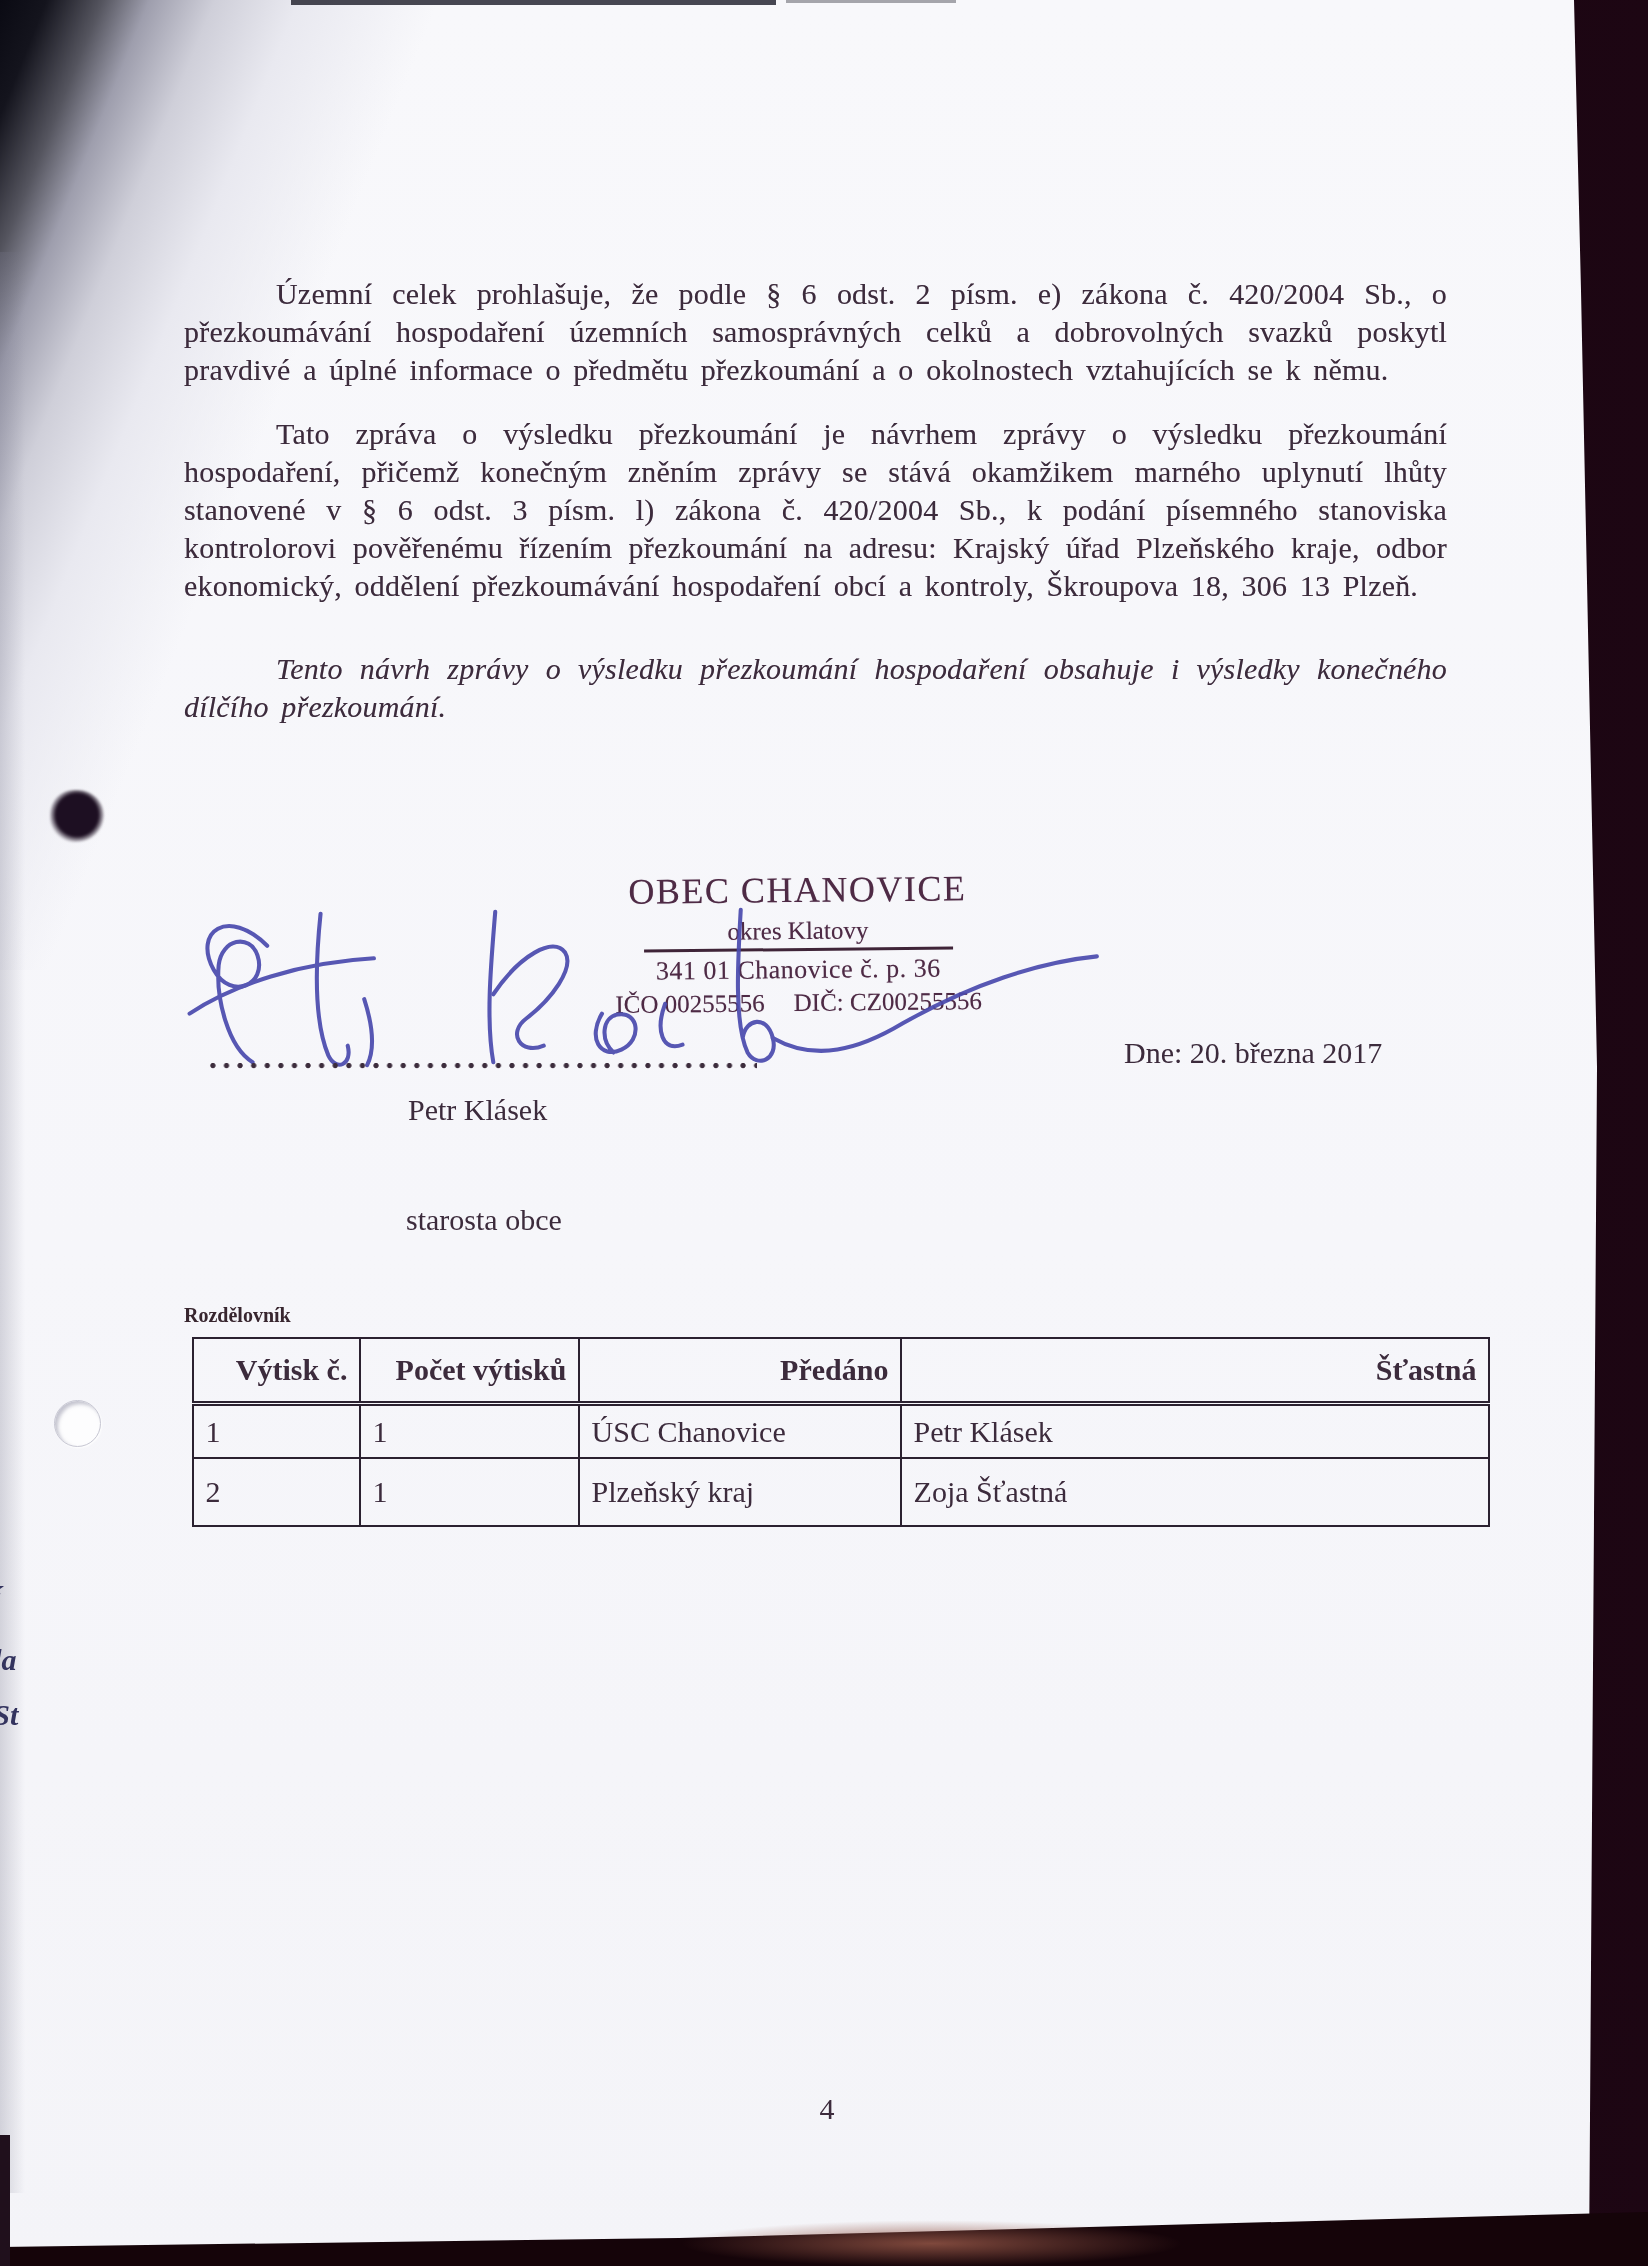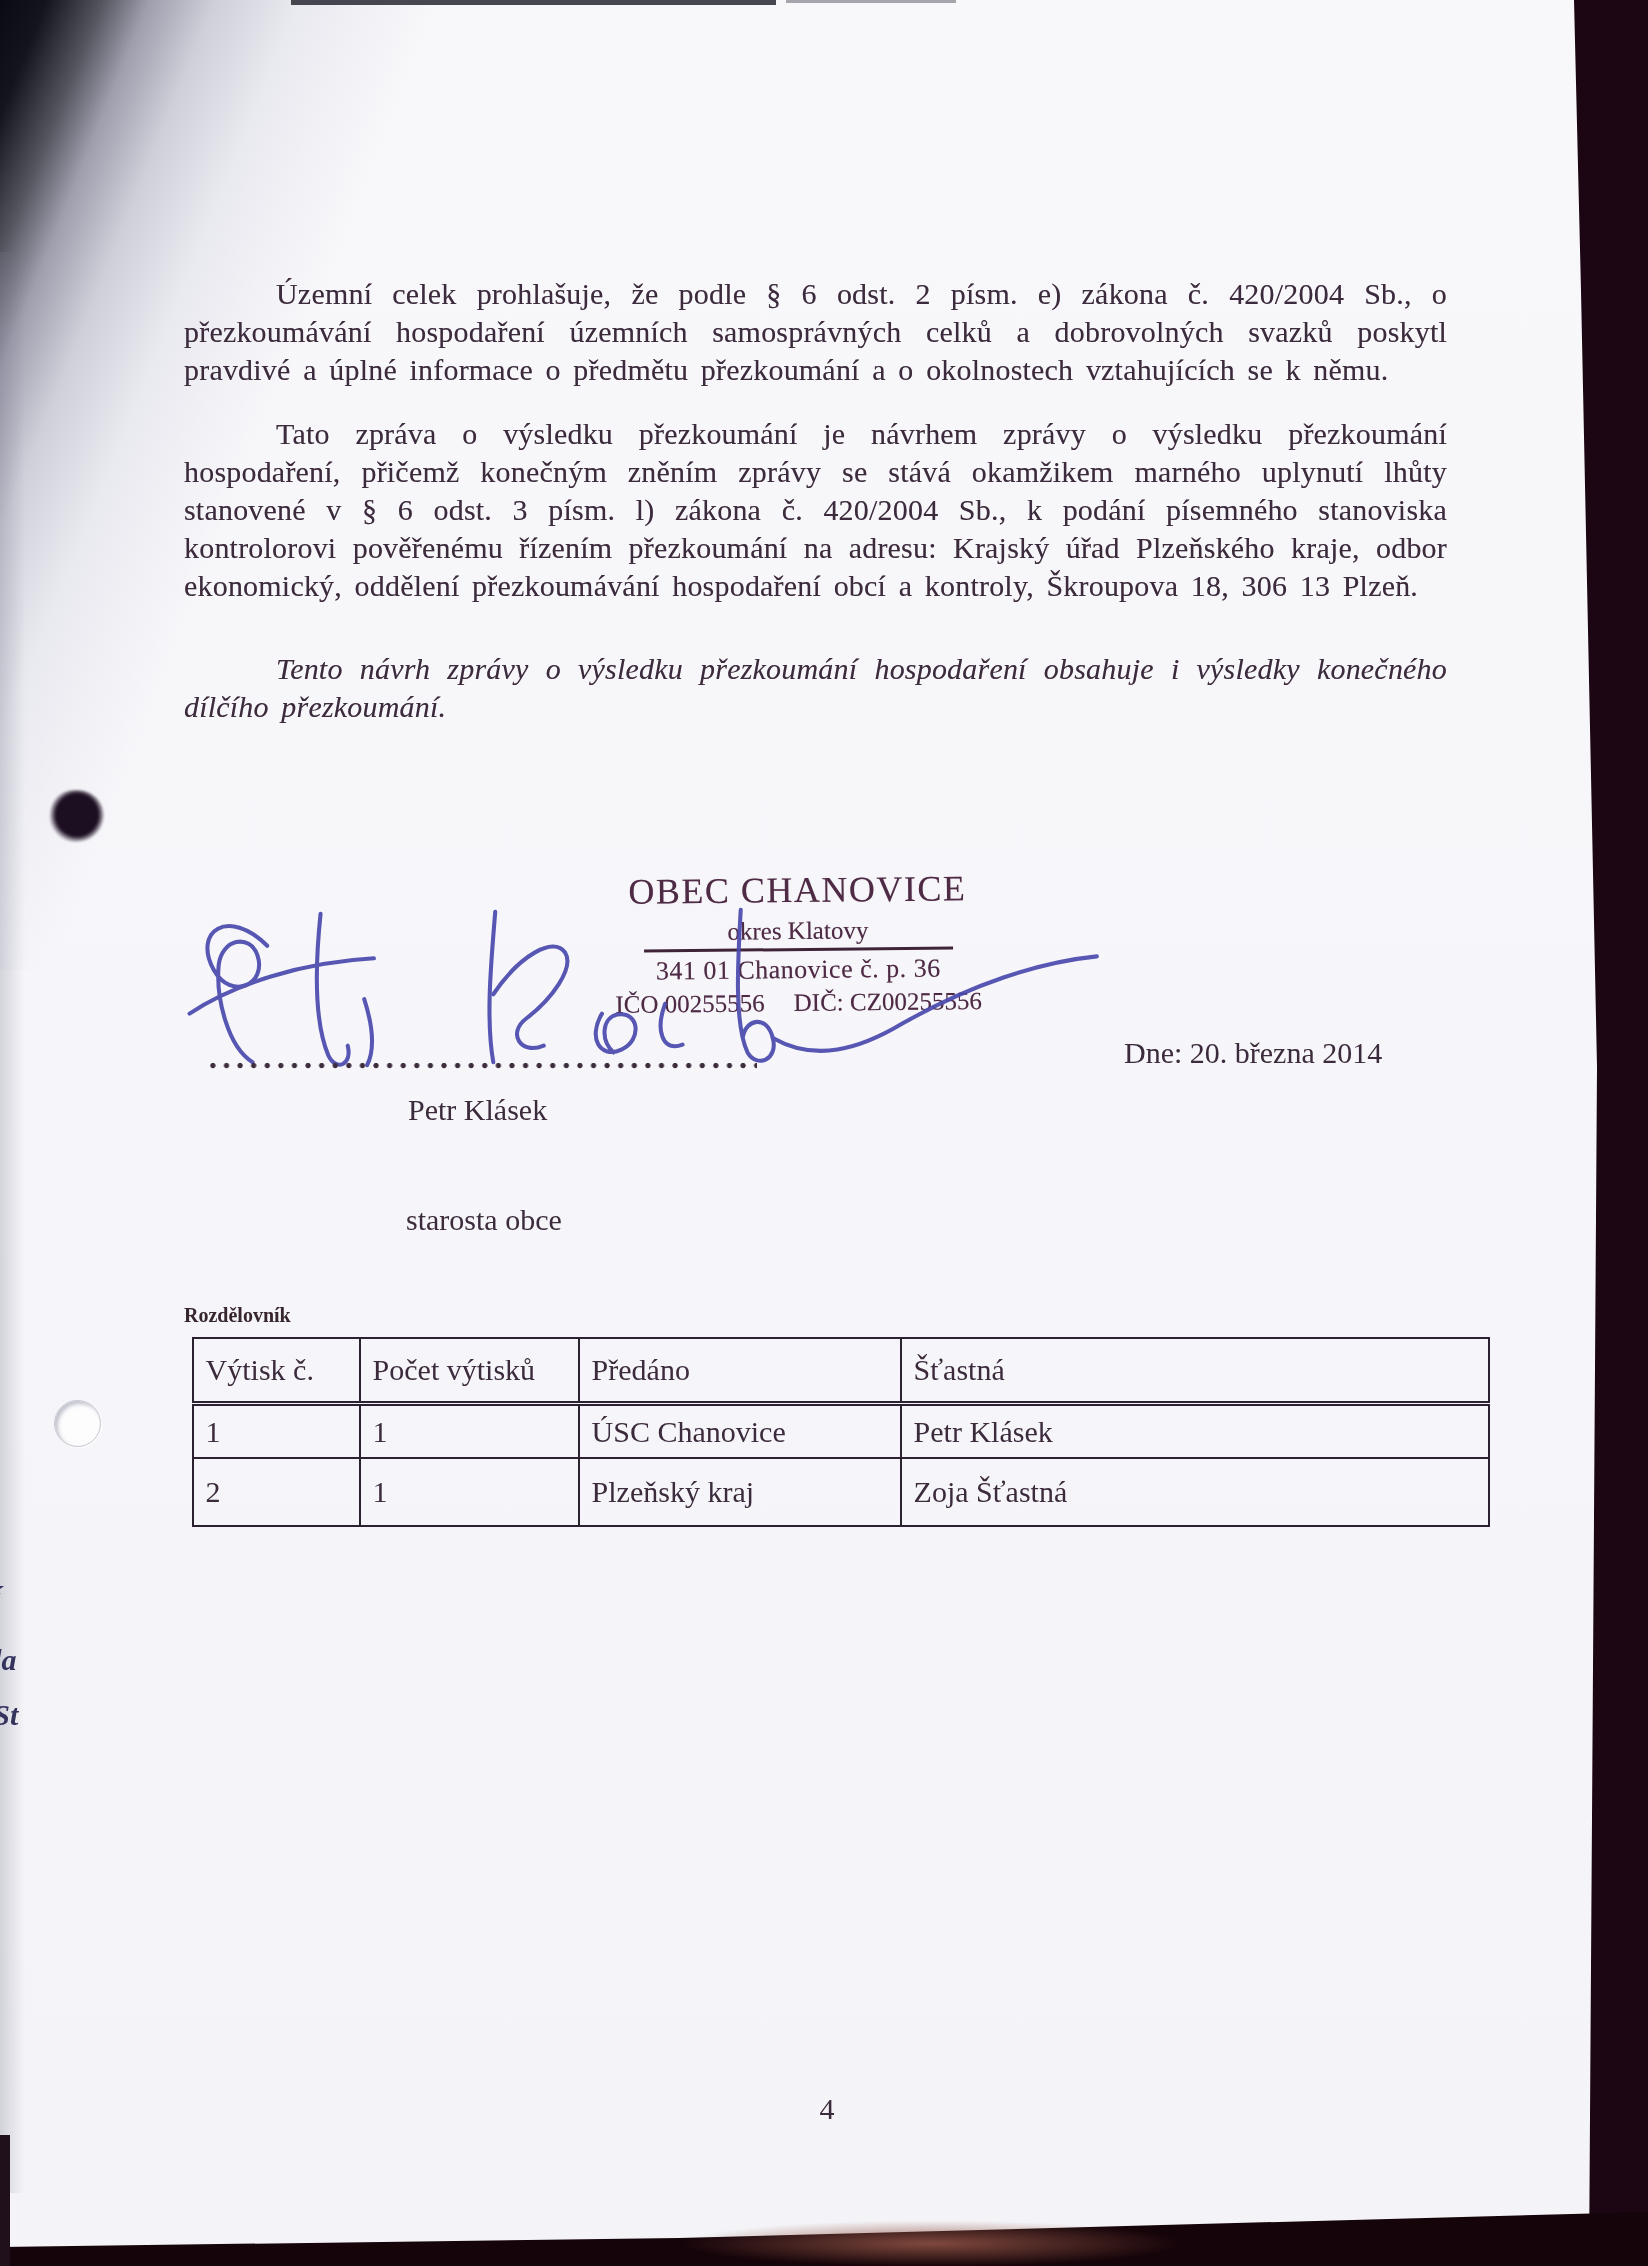--- a/index.html
+++ b/index.html
@@ -49,21 +49,21 @@
   .dotted-line{position:absolute;left:209px;top:1061px;width:548px;height:8.7px;
     background-image:radial-gradient(circle at 3.9px 4.4px,#3c2c3c 2.2px,transparent 3px);
     background-size:13.6px 8.7px;background-repeat:repeat-x;}
   .date-text{position:absolute;left:1124px;top:1036px;font-size:30px;color:#3c2b3c;}
   .signer-name{position:absolute;left:408px;top:1093px;font-size:30px;}
   .signer-role{position:absolute;left:406px;top:1203px;font-size:30px;}
   .dist-title{position:absolute;left:184px;top:1304px;font-size:20px;font-weight:bold;color:#38262f;}
   table.dist{position:absolute;left:192px;top:1337px;border-collapse:collapse;table-layout:fixed;
     font-size:30px;color:#3c2b3c;}
   table.dist th,table.dist td{border:2.4px solid #2b2130;padding:0 11.6px;}
-  table.dist th{font-weight:normal;text-align:left;height:62px;border-bottom:5.8px double #2b2130;}
+  table.dist th{font-weight:bold;text-align:right;height:62px;border-bottom:5.8px double #2b2130;}
   table.dist td{text-align:left;}
   tr.r1 td{height:51px;}
   tr.r2 td{height:66px;}
   .page-number{position:absolute;left:798px;top:2092px;width:58px;text-align:center;font-size:30px;}
 </style>
 </head>
 <body>
 
 <div class="page">
 
@@ -111,21 +111,21 @@
         <path d="M 328,95 C 355,55 390,35 402,52 C 412,68 388,100 362,120 C 342,135 356,158 380,148"></path>
         <path d="M 440,115 C 425,140 438,162 460,152 C 482,142 478,112 456,116 C 440,119 438,142 452,155"></path>
         <path d="M 505,105 C 495,132 502,155 523,147"></path>
         <path d="M 583,8 C 580,60 576,125 590,155 C 600,172 622,162 616,140 C 610,116 588,120 585,140"></path>
         <path d="M 616,140 C 660,165 705,152 750,125 C 820,85 890,62 950,56"></path>
       </g>
     </svg>
 
     <div class="dotted-line"></div>
 
-    <div class="date-text">Dne: 20. března 2014</div>
+    <div class="date-text">Dne: 20. března 2017</div>
 
     <div class="signer-name">Petr Klásek</div>
     <div class="signer-role">starosta obce</div>
 
     <div class="dist-title">Rozdělovník</div>
 
     <table class="dist">
       <colgroup>
         <col style="width:167px">
           <col style="width:219px">

